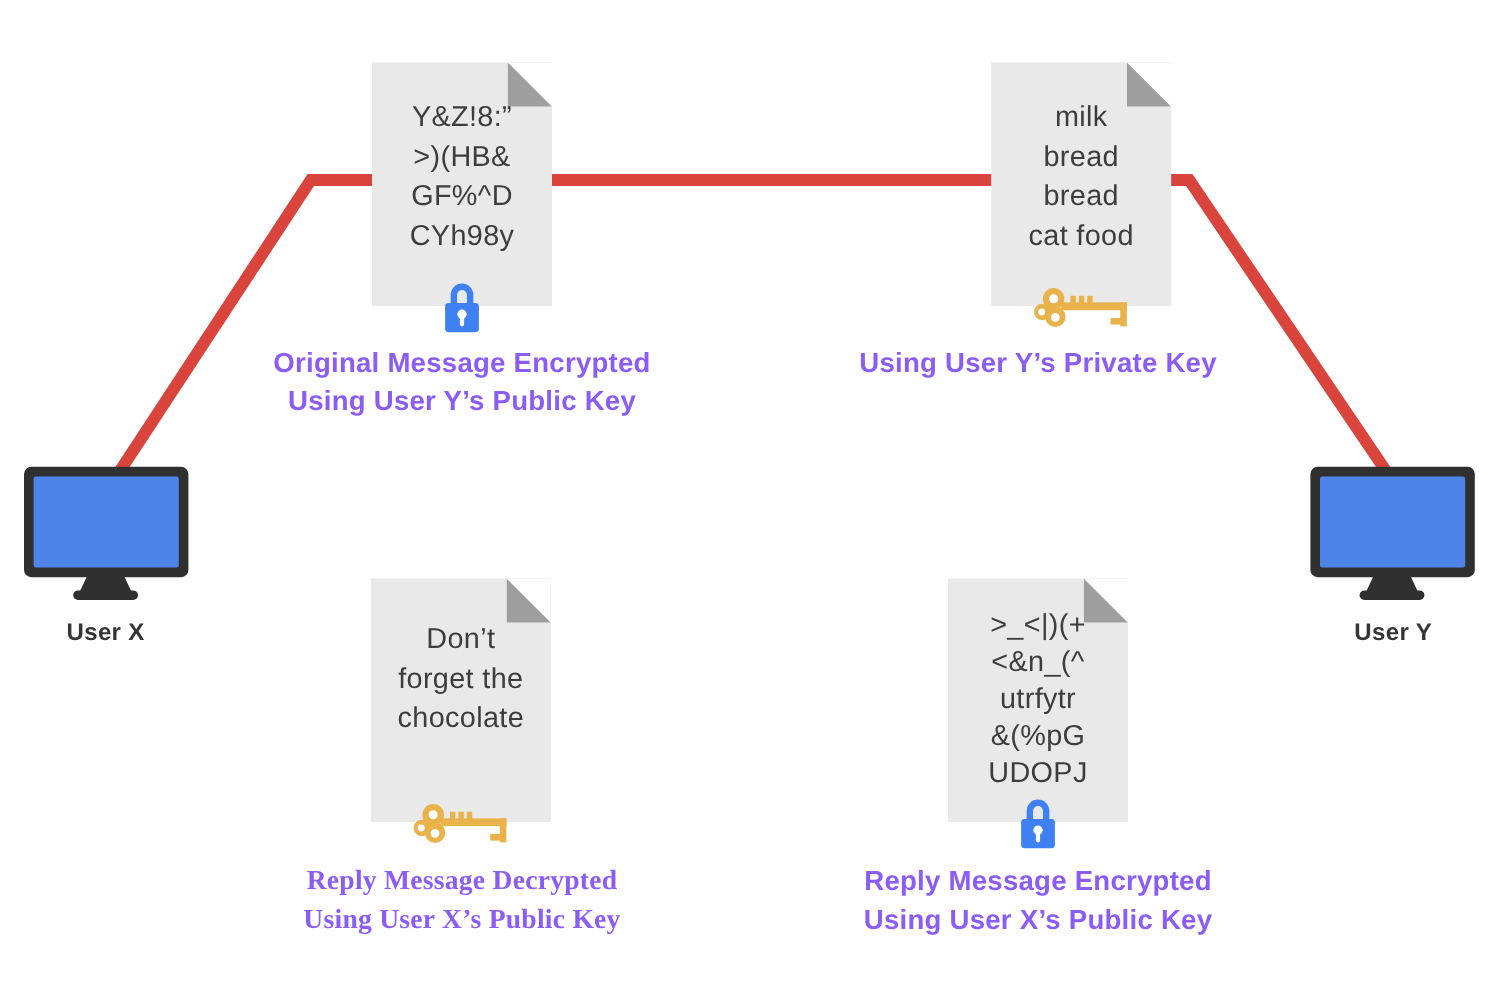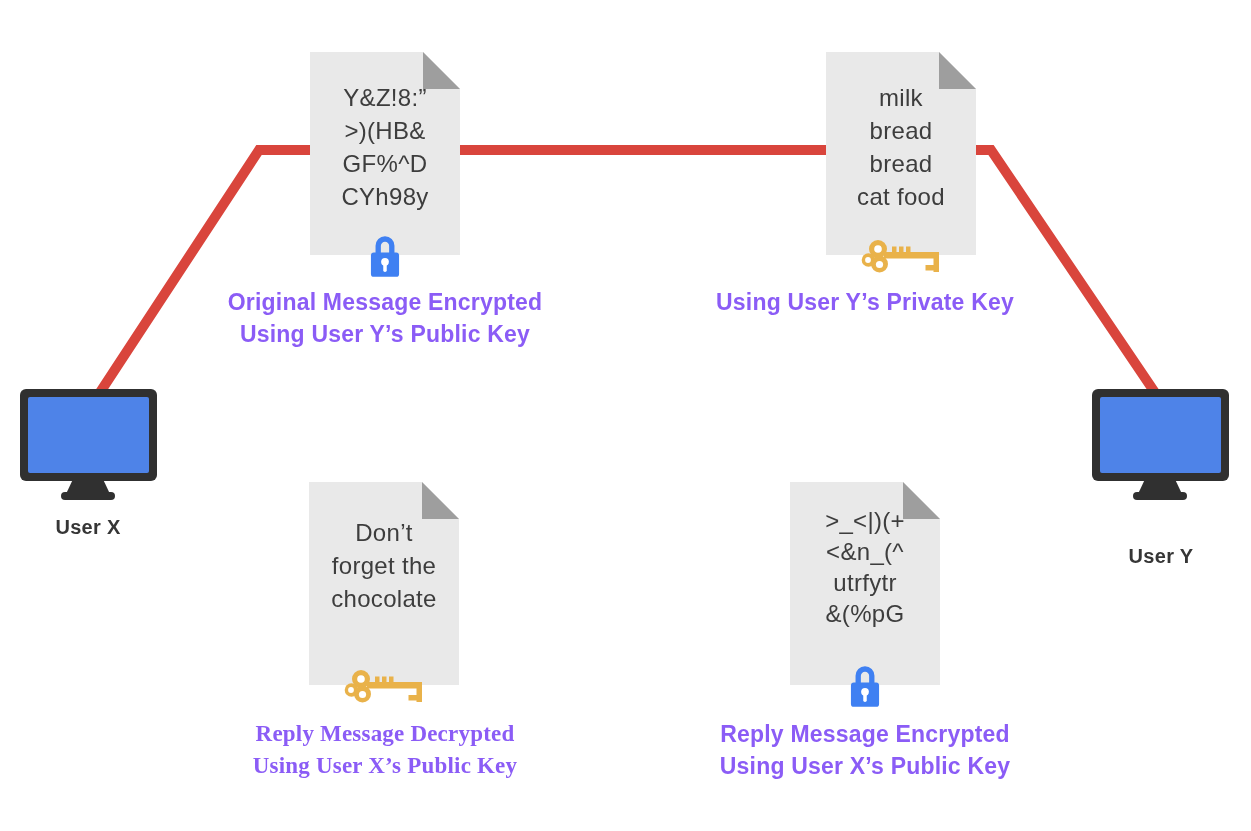--- a/index.html
+++ b/index.html
@@ -65,21 +65,21 @@
   .base{
     position:absolute;width:54px;height:8px;background:#303030;border-radius:4px;z-index:2;
   }
   .bx{left:61px;top:492px;}
   .by{left:1133px;top:492px;}
   .user-label{
     position:absolute;width:160px;text-align:center;z-index:2;
     color:#363636;font-size:20px;font-weight:700;letter-spacing:0.3px;
   }
   .ulx{left:8px;top:516px;}
-  .uly{left:1081px;top:516px;margin-top:29px;}
+  .uly{left:1081px;top:516px;}
 </style>
 </head>
 <body>
 
 <div class="canvas">
 
   <svg class="wire" width="1251" height="831">
     <polyline fill="none" stroke="#d9453c" stroke-width="10" points="95,400 259,150 991,150 1160,400"></polyline>
   </svg>
 
@@ -161,20 +161,21 @@
   </div>
 
   <div class="doc d4">
     <div class="corner-cut"></div>
     <div class="corner-fold"></div>
     <div class="doc-lines">
       <div>&gt;_&lt;|)(+</div>
       <div>&lt;&amp;n_(^</div>
       <div>utrfytr</div>
       <div>&amp;(%pG</div>
+      <div>UDOPJ</div>
     </div>
     <svg class="icon lock-icon" viewBox="0 0 34 48">
       <path d="M10 23 V14 a7 7 0 0 1 14 0 V23" fill="none" stroke="#3f80f2" stroke-width="5.5"></path>
       <rect x="2.5" y="21" width="29" height="25" rx="3" fill="#3f80f2"></rect>
       <circle cx="17" cy="30.5" r="4" fill="#ffffff"></circle>
       <rect x="15.2" y="31" width="3.6" height="10" rx="1.8" fill="#ffffff"></rect>
     </svg>
   </div>
   <div class="caption c4">
     <div>Reply Message Encrypted</div>

